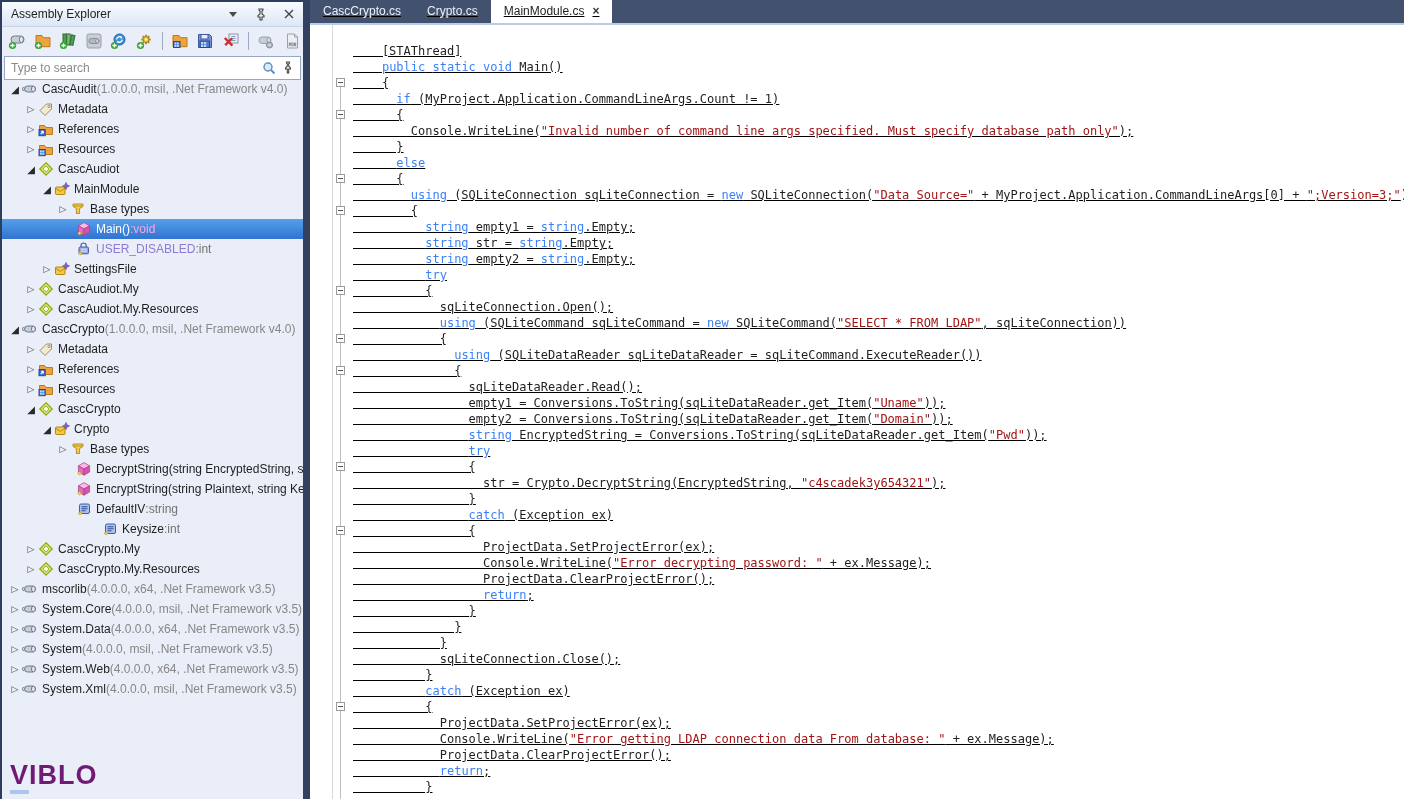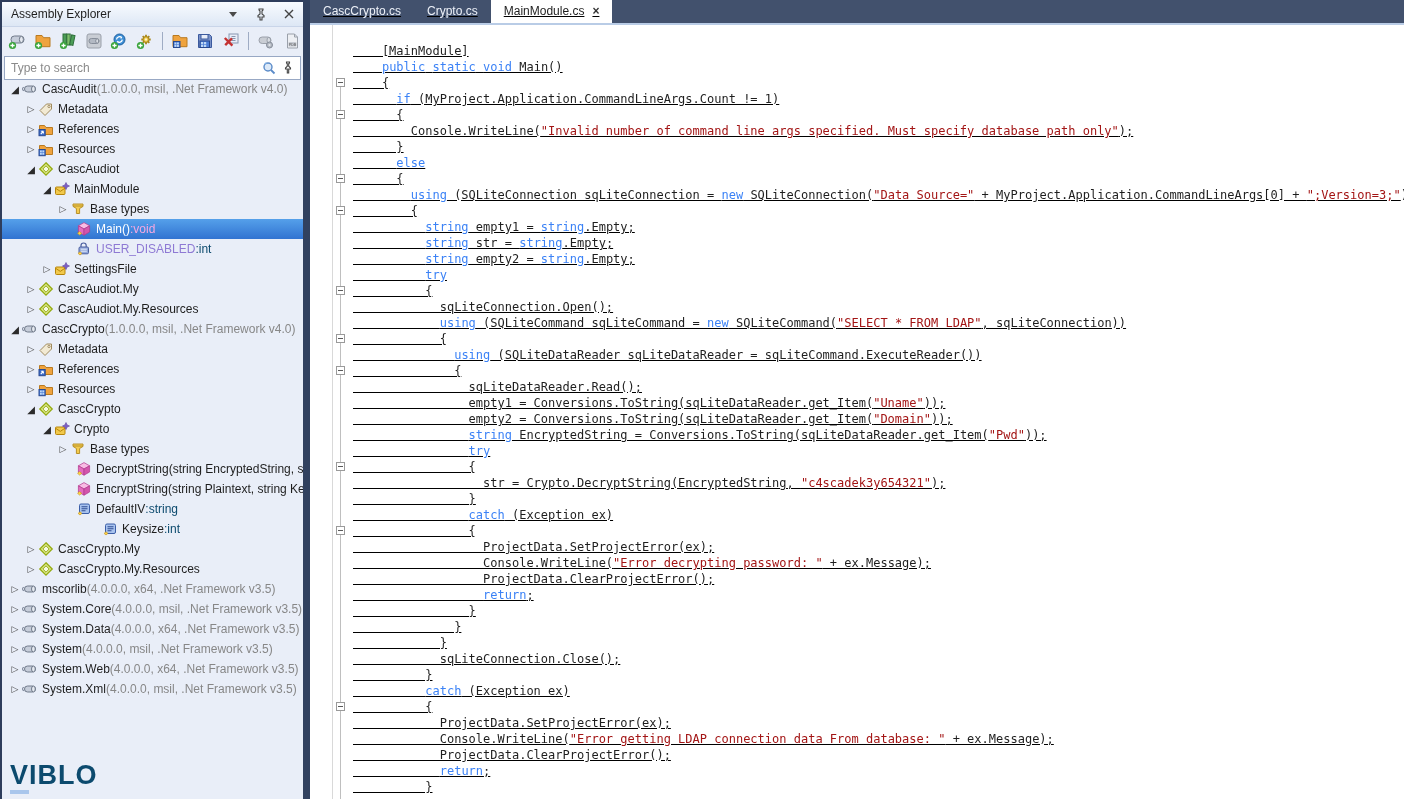--- a/index.html
+++ b/index.html
@@ -31,25 +31,25 @@
   .tree { flex:1; overflow:hidden; position:relative; font-size:12px; color:#1e1e1e; }
   .trow { height:20px; display:flex; align-items:center; white-space:nowrap; overflow:hidden; }
   .trow.sel { background:linear-gradient(#55A0EA,#3173D1); color:#fff; }
   .exp { width:14px; flex:0 0 14px; text-align:center; font-size:9px; color:#474747; }
   .exp.open { font-size:10px; color:#2b2b2b; }
   .ticon { width:17px; flex:0 0 17px; height:16px; margin-right:3px; }
   .ticon svg { width:16px; height:16px; }
   .noarrow { width:20px; flex:0 0 20px; }
   .seg-gray { color:#878787; }
   .seg-violet { color:#8E79D4; }
-  .seg-magenta { color:#0c4a6e; }
+  .seg-magenta { color:#737373; }
   .seg-pink { color:#F5A8E0; }
   .seg-it { }
   .watermark { position:absolute; left:8px; bottom:8px; font-size:27px; font-weight:bold;
-               letter-spacing:1px; color:#0c4a6e; }
+               letter-spacing:1px; color:#701a75; }
   .watermark .v { border-bottom:4px solid #A9C6EC; padding-bottom:0px; }
 
   
   .splitter { width:7px; height:799px; background:#31415F; flex:0 0 7px; }
 
   
   .editor { flex:1; height:799px; display:flex; flex-direction:column; min-width:0;text-decoration:underline; }
   .tabstrip { height:25px; flex:0 0 25px; background:#42516D; display:flex; align-items:flex-end;
               border-bottom:2px solid #B9CCE6; }
   .tab { height:25px; display:flex; align-items:center; padding:0 13px; font-size:12px;
@@ -547,21 +547,21 @@
           <div class="foldbox" style="top: 437px;">
             <i></i>
           </div>
           <div class="foldbox" style="top: 501px;">
             <i></i>
           </div>
           <div class="foldbox" style="top: 677px;">
             <i></i>
           </div>
         </div>
-      <pre class="code"><span><span>    [MainModule]</span></span>
+      <pre class="code"><span><span>    [STAThread]</span></span>
 <span><span>    </span><span class="k">public</span><span> </span><span class="k">static</span><span> </span><span class="k">void</span><span> Main()</span></span>
 <span><span>    {</span></span>
 <span><span>      </span><span class="k">if</span><span> (MyProject.Application.CommandLineArgs.Count != 1)</span></span>
 <span><span>      {</span></span>
 <span><span>        Console.WriteLine(</span><span class="s">"Invalid number of command line args specified. Must specify database path only"</span><span>);</span></span>
 <span><span>      }</span></span>
 <span><span>      </span><span class="k">else</span></span>
 <span><span>      {</span></span>
 <span><span>        </span><span class="k">using</span><span> (SQLiteConnection sqLiteConnection = </span><span class="k">new</span><span> SQLiteConnection(</span><span class="s">"Data Source="</span><span> + MyProject.Application.CommandLineArgs[0] + </span><span class="s">";Version=3;"</span><span>))</span></span>
 <span><span>        {</span></span>

